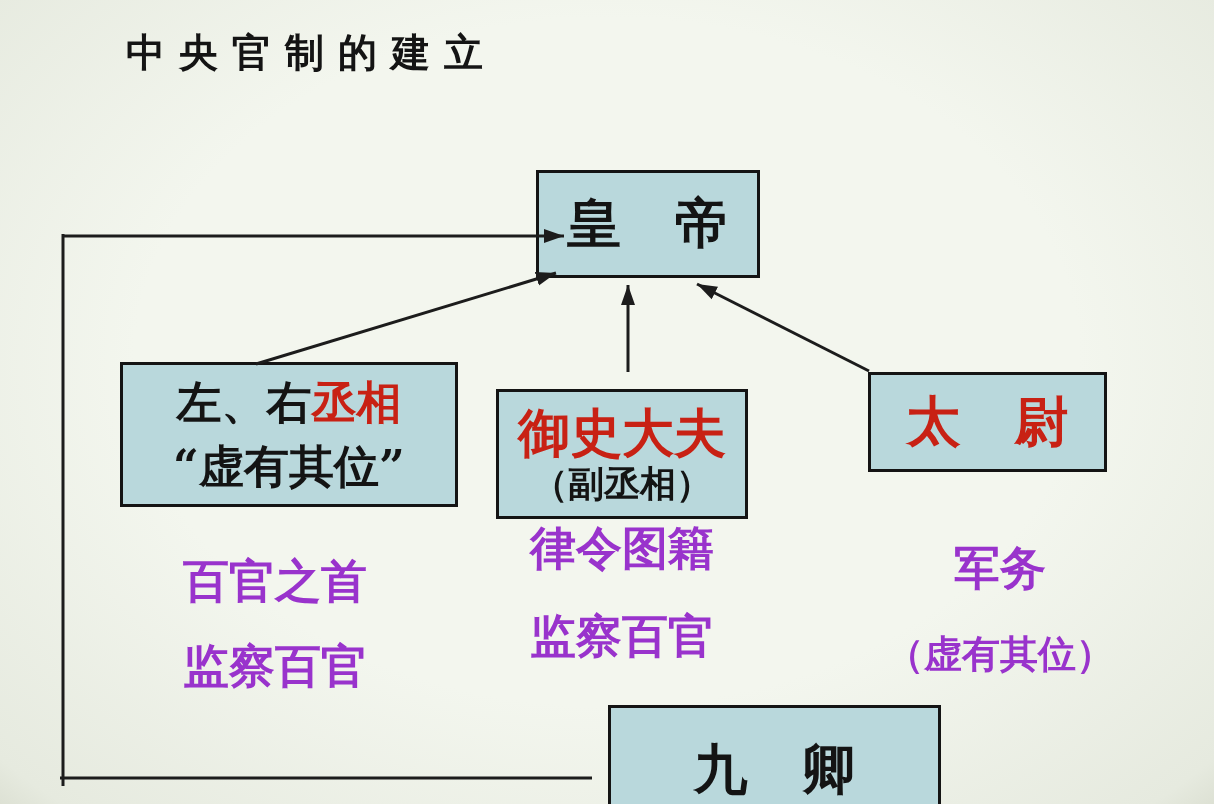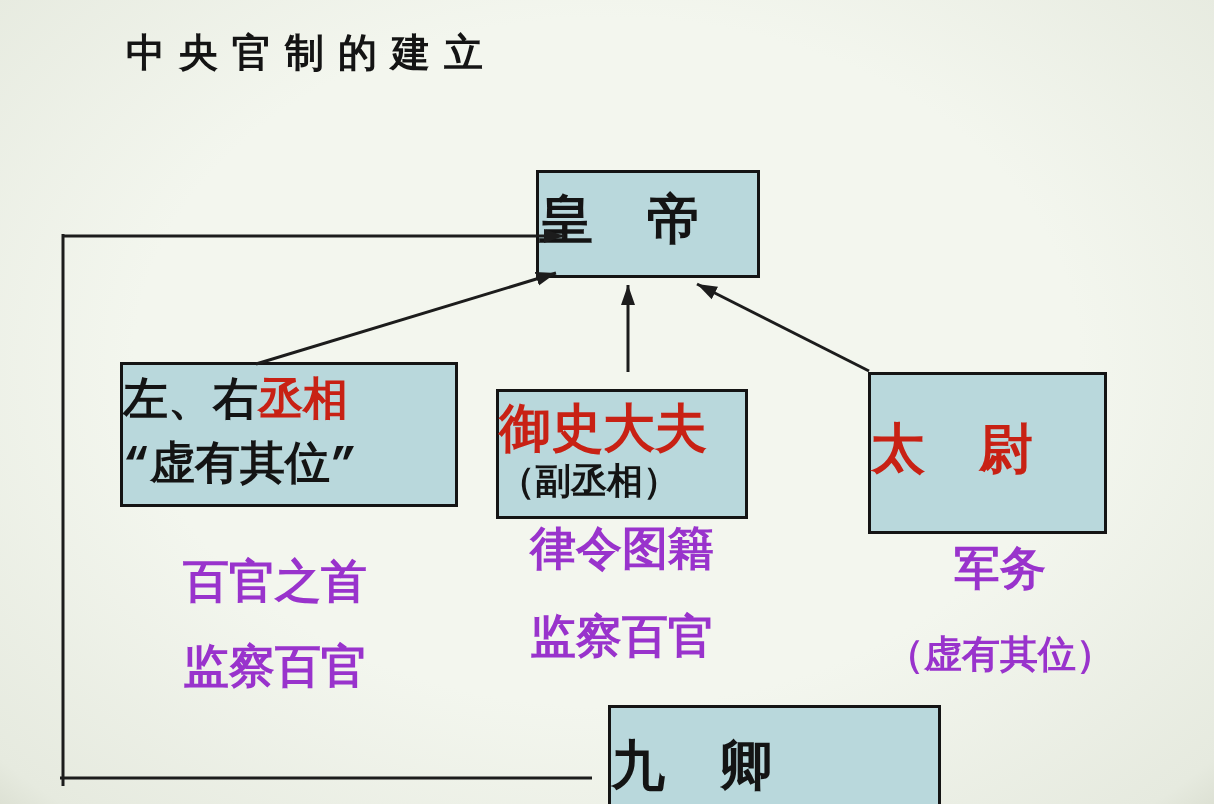--- a/index.html
+++ b/index.html
@@ -14,34 +14,33 @@
     position:absolute;left:126px;top:26px;
     font-size:39px;font-weight:bold;color:#141414;
     letter-spacing:14px;white-space:nowrap;
     font-family:"DejaVu Serif","Liberation Serif",serif;
   }
   .box{
     position:absolute;
     background:#b9d8dc;
     border:3px solid #141414;
     box-sizing:border-box;
-    display:flex;flex-direction:column;align-items:flex-start;justify-content:center;
+    display:flex;flex-direction:column;align-items:center;justify-content:center;
     text-align:center;
     color:#141414;
-    font-family:Liberation Mono, monospace;
   }
   .box .big{font-size:54px;font-weight:bold;white-space:nowrap;line-height:1.1;}
   .box-emperor{left:536px;top:170px;width:224px;height:108px;}
   .box-chancellor{left:120px;top:362px;width:338px;height:145px;}
   .box-chancellor .ln{font-size:45px;font-weight:bold;line-height:1.42;white-space:nowrap;}
   .red{color:#c82114;}
   .box-censor{left:496px;top:373px;width:252px;height:130px;margin-top:16px;}
   .box-censor .ln1{font-size:52px;font-weight:bold;line-height:1.15;white-space:nowrap;}
   .box-censor .ln2{font-size:36px;font-weight:bold;line-height:1.2;white-space:nowrap;}
-  .box-taiwei{left:868px;top:372px;width:239px;height:162px;}
+  .box-taiwei{left:868px;top:372px;width:239px;height:100px;}
   .box-nine{left:608px;top:705px;width:333px;height:130px;}
   .note{
     position:absolute;
     color:#9933cc;
     font-weight:bold;
     font-size:46px;
     text-align:center;
     white-space:nowrap;
     line-height:1.05;
   }

